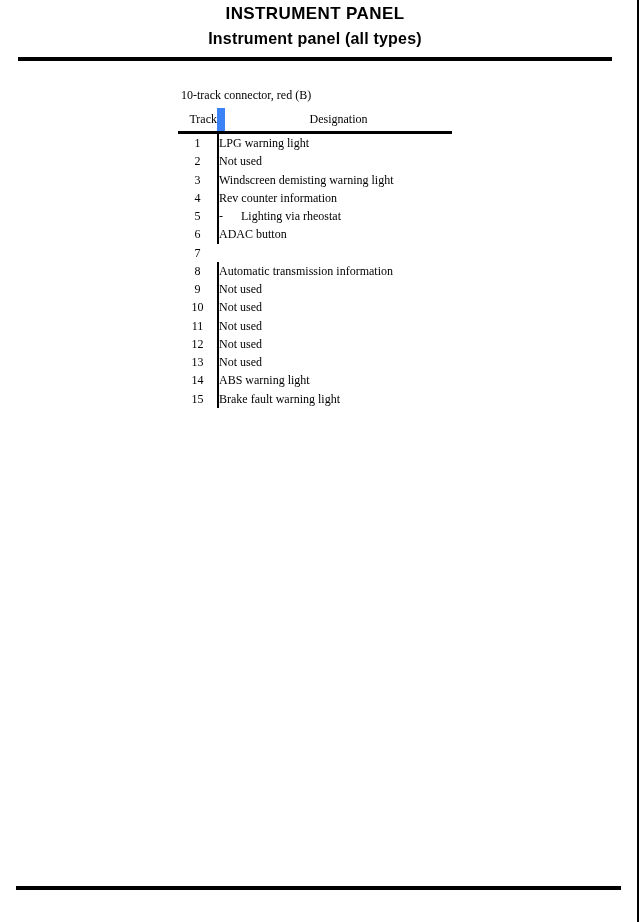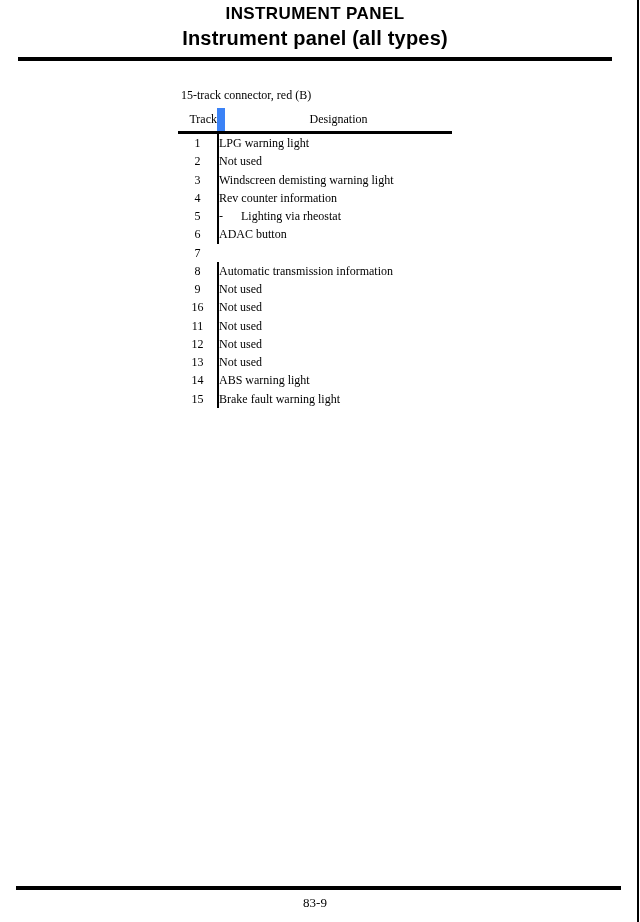--- a/index.html
+++ b/index.html
@@ -39,21 +39,21 @@
     letter-spacing: 0.4px;
   }
   .header-subtitle {
     position: absolute;
     left: 18px;
     top: 27px;
     width: 594px;
     text-align: center;
     font-family: "Liberation Sans", sans-serif;
     font-weight: bold;
-    font-size: 20px;
+    font-size: 16px;
     line-height: 23px;
     letter-spacing: 0.2px;
   }
   .chapter-box {
     position: absolute;
     left: 552px;
     top: 2px;
     width: 52px;
     height: 46px;
     border: 3px solid #000000;
@@ -147,21 +147,21 @@
 
   <div class="page-right-edge"></div>
 
   <div class="header-title">INSTRUMENT PANEL</div>
 
   <div class="header-subtitle">Instrument panel (all types)</div>
 
 
   <div class="header-rule"></div>
 
-  <div class="caption">15-track connector, red (B)</div>
+  <div class="caption">10-track connector, red (B)</div>
 
   <div class="conn-table">
     <div class="thead">
       <div class="th-track">Track</div>
       <div class="th-designation">Designation</div>
     </div>
     <div>
         <div class="trow">
           <div class="td-track">1</div>
           <div class="td-designation">LPG warning light</div>
@@ -191,21 +191,21 @@
         </div>
         <div class="trow">
           <div class="td-track">8</div>
           <div class="td-designation">Automatic transmission information</div>
         </div>
         <div class="trow">
           <div class="td-track">9</div>
           <div class="td-designation">Not used</div>
         </div>
         <div class="trow">
-          <div class="td-track">16</div>
+          <div class="td-track">10</div>
           <div class="td-designation">Not used</div>
         </div>
         <div class="trow">
           <div class="td-track">11</div>
           <div class="td-designation">Not used</div>
         </div>
         <div class="trow">
           <div class="td-track">12</div>
           <div class="td-designation">Not used</div>
         </div>
@@ -219,15 +219,14 @@
         </div>
         <div class="trow">
           <div class="td-track">15</div>
           <div class="td-designation">Brake fault warning light</div>
         </div>
       </div>
   </div>
 
   <div class="footer-rule"></div>
 
-  <div class="footer-page-number">83-9</div>
 
 </div>
 
 </body></html>

